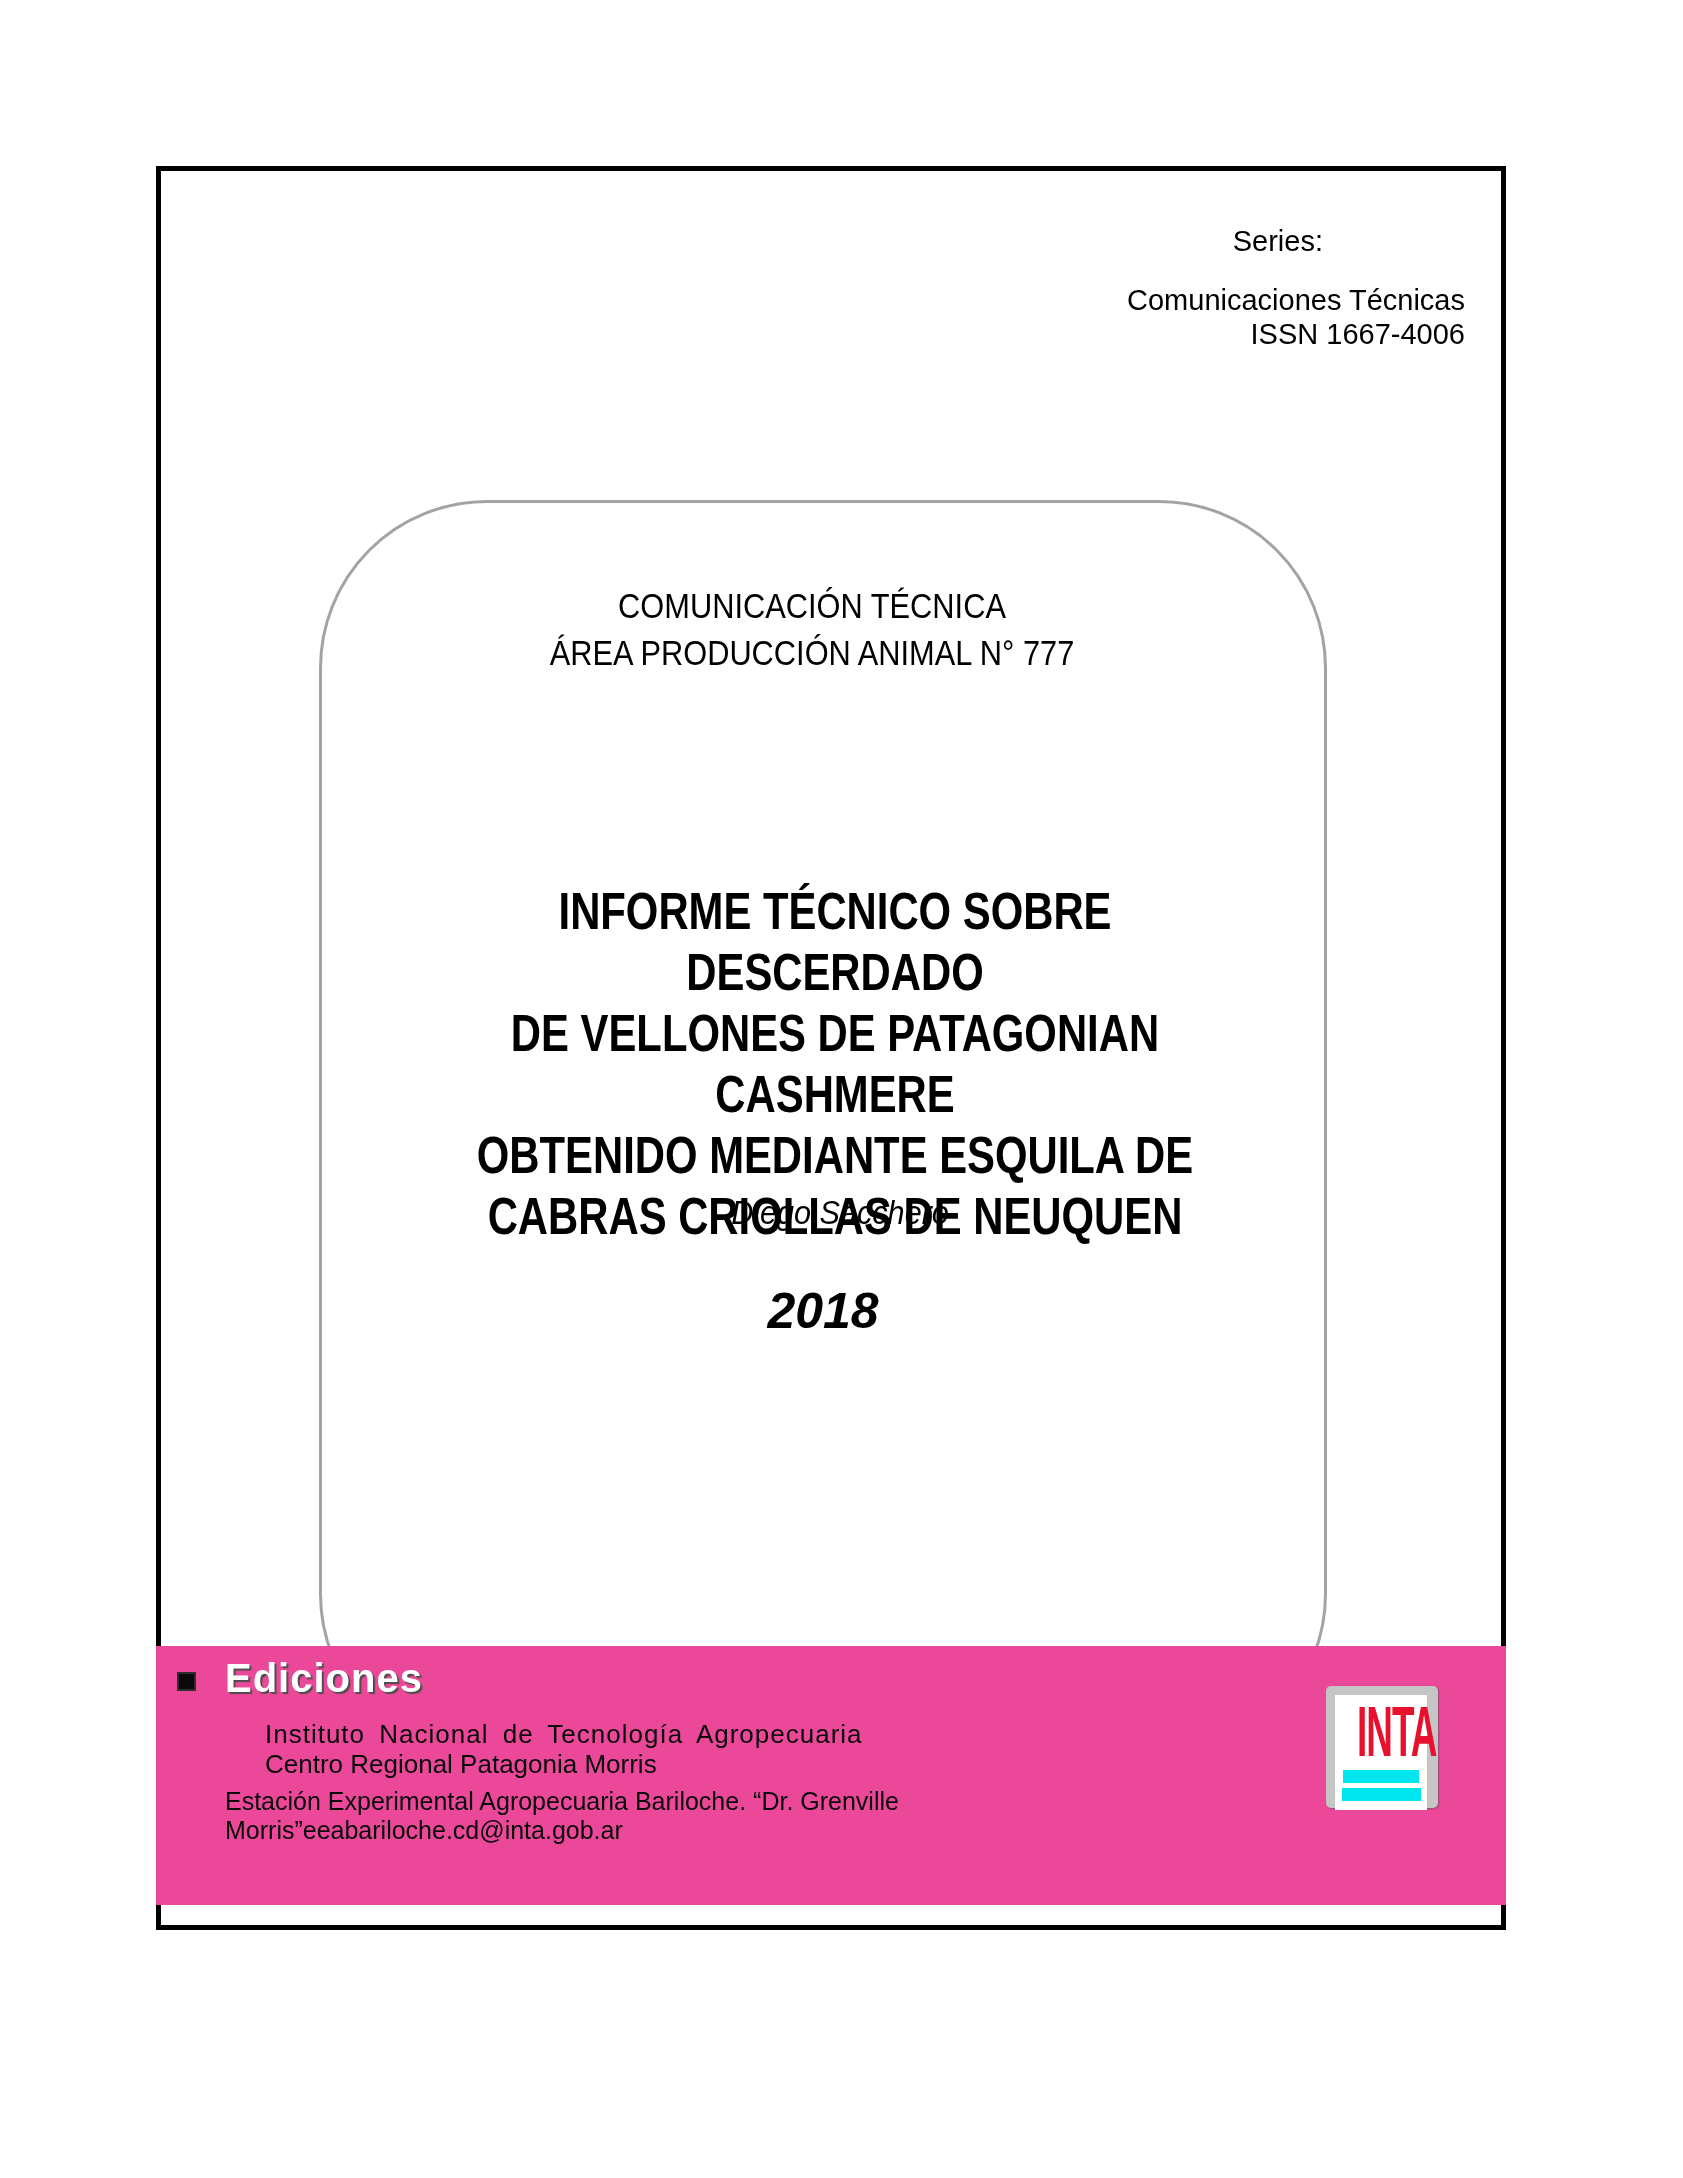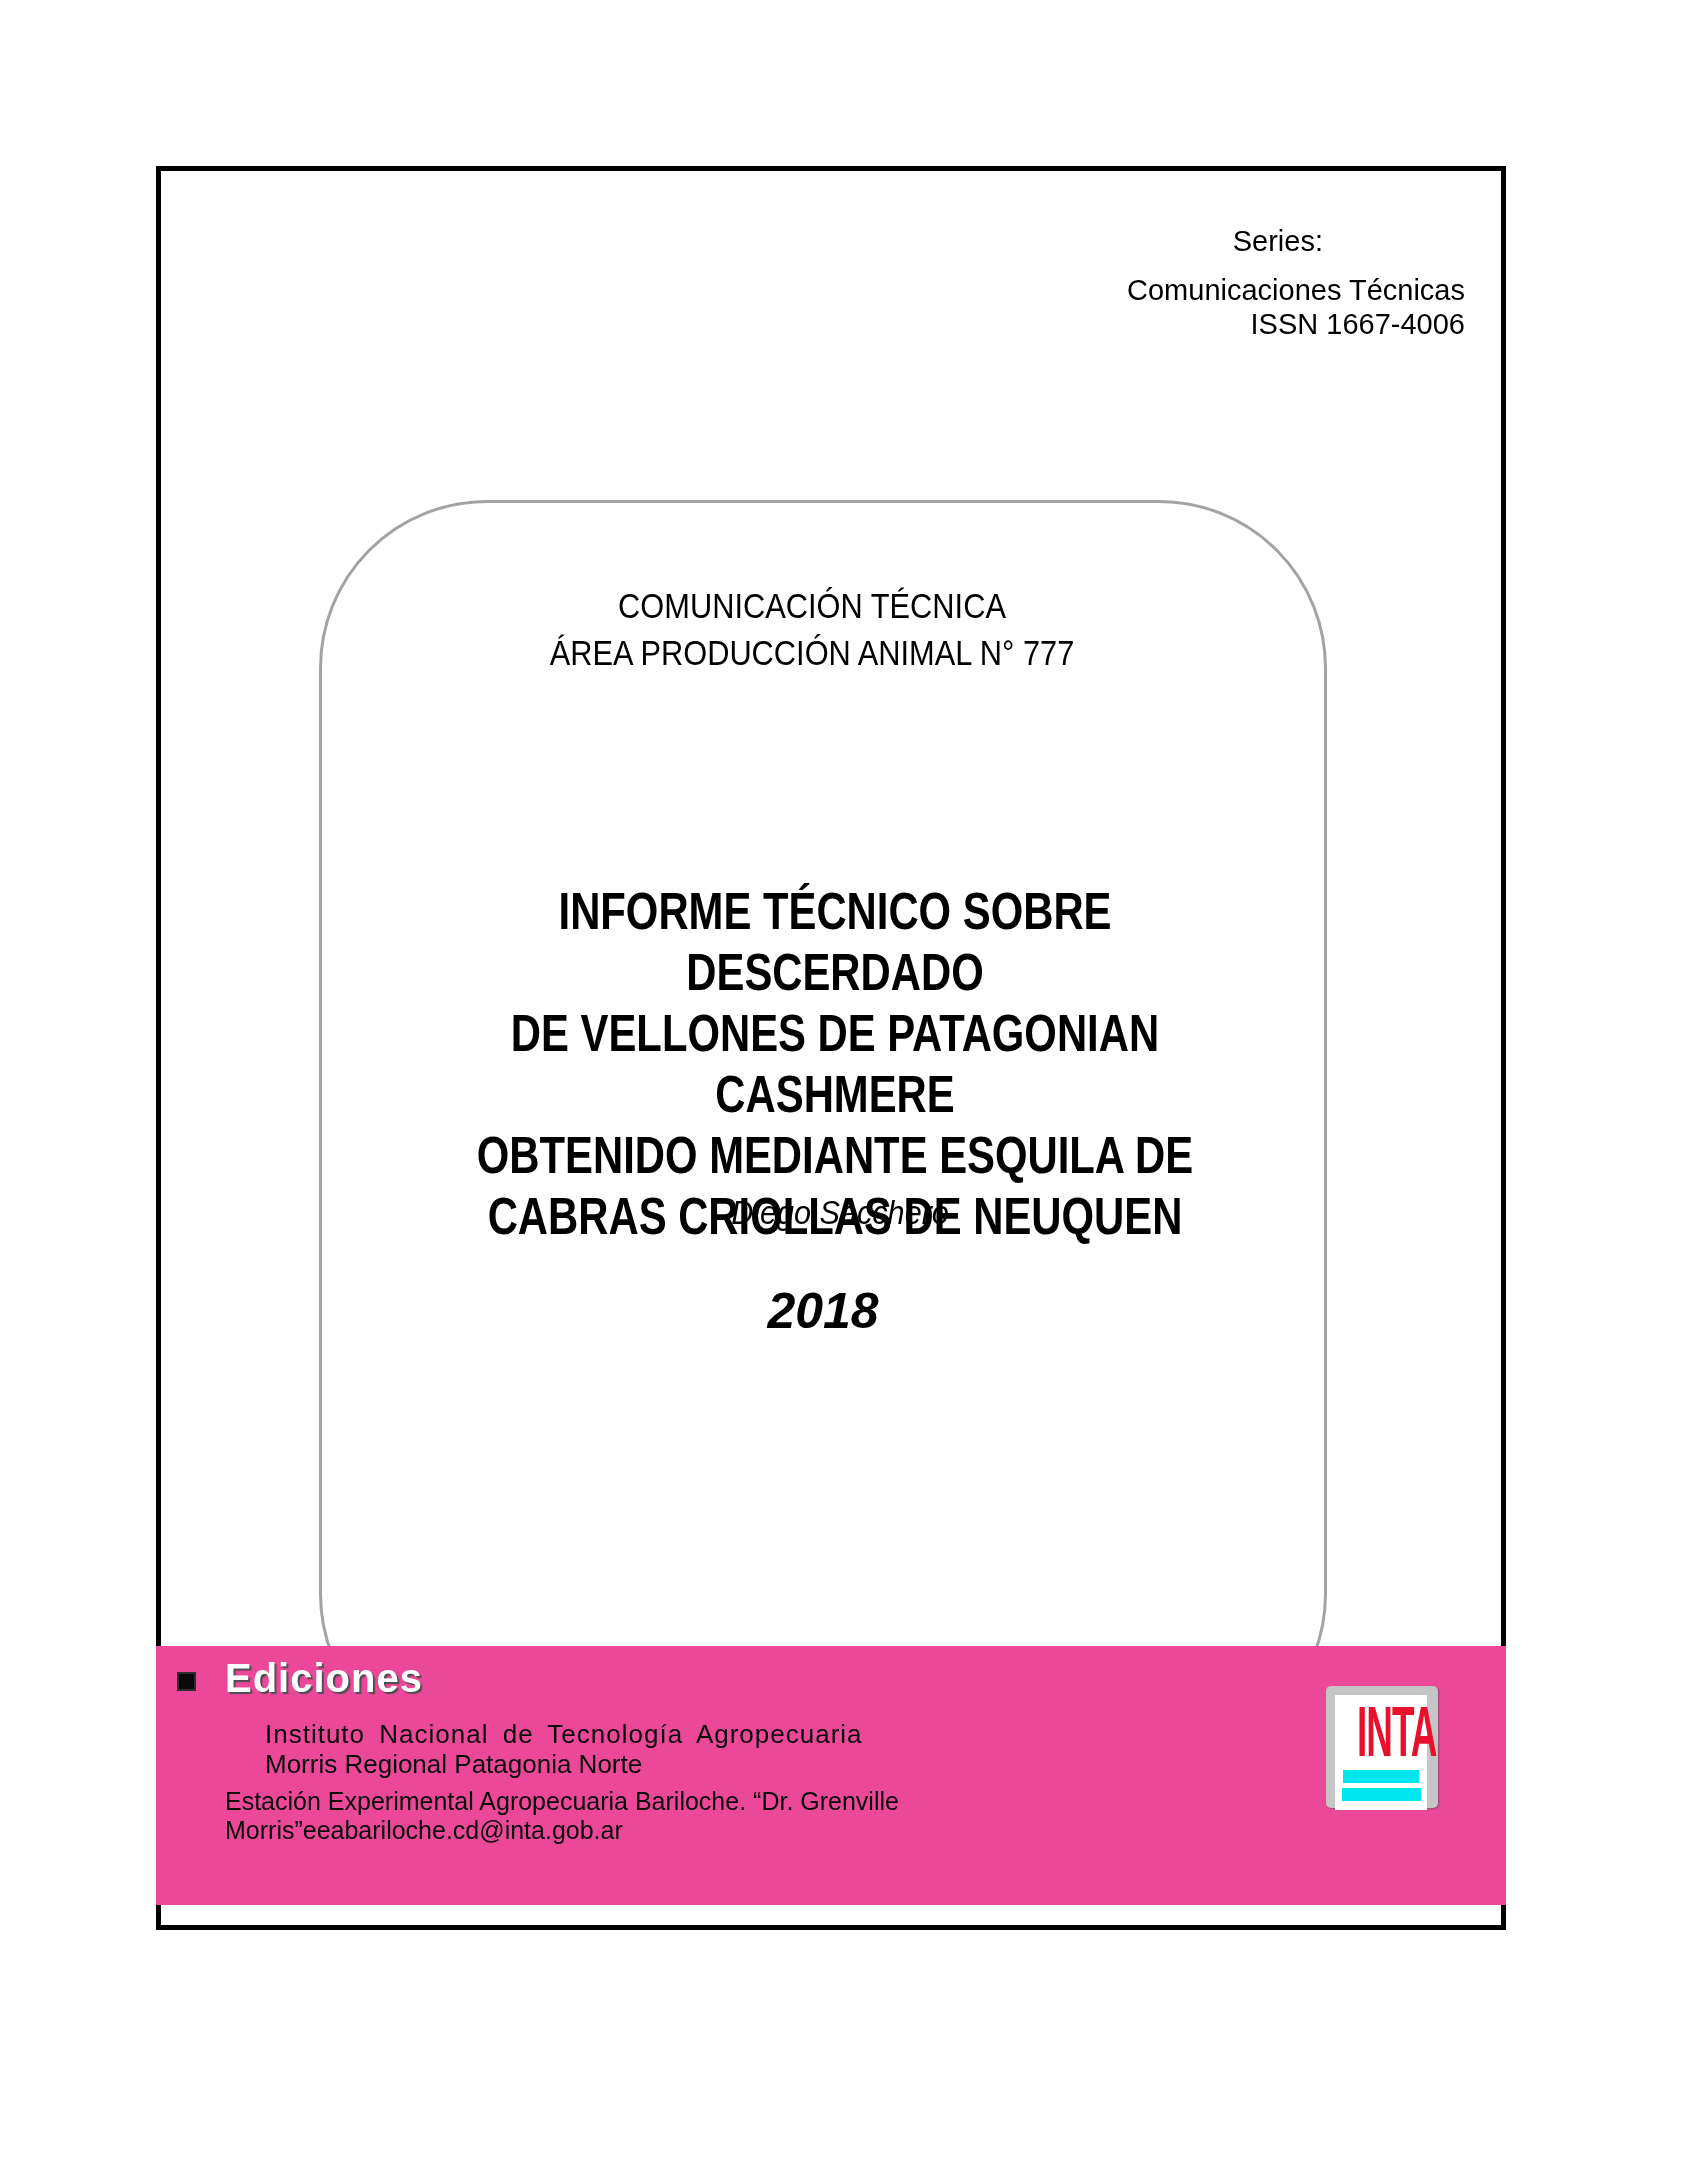--- a/index.html
+++ b/index.html
@@ -33,21 +33,21 @@
     position: absolute;
     left: 990px;
     top: 224px;
     width: 475px;
     text-align: right;
     font-size: 29px;
     line-height: 34px;
     z-index: 2;
   }
   .series .series-label { padding-right: 142px; }
-  .series .series-collection { margin-top: 15px; }
+  .series .series-collection { margin-top: 25px; }
   
   .rbox {
     position: absolute;
     left: 319px;
     top: 500px;
     width: 1008px;
     height: 1262px;
     border: 3px solid #a3a3a3;
     border-radius: 168px;
     box-sizing: border-box;
@@ -212,21 +212,21 @@
 
     <div class="year">2018</div>
   </div>
 
   <div class="band">
     <div class="bullet"></div>
     <div class="ediciones">Ediciones</div>
 
     <div class="org">
       <div class="org-line1">Instituto Nacional de Tecnología Agropecuaria</div>
-      <div class="org-line2">Morris Regional Patagonia Norte</div>
+      <div class="org-line2">Centro Regional Patagonia Morris</div>
     </div>
 
     <div class="station">
       <div>Estación Experimental Agropecuaria Bariloche. “Dr. Grenville</div>
       <div>Morris”eeabariloche.cd@inta.gob.ar</div>
     </div>
 
     <div class="logo">
       <div class="logo-inner">
         <div class="logo-text">INTA</div>

